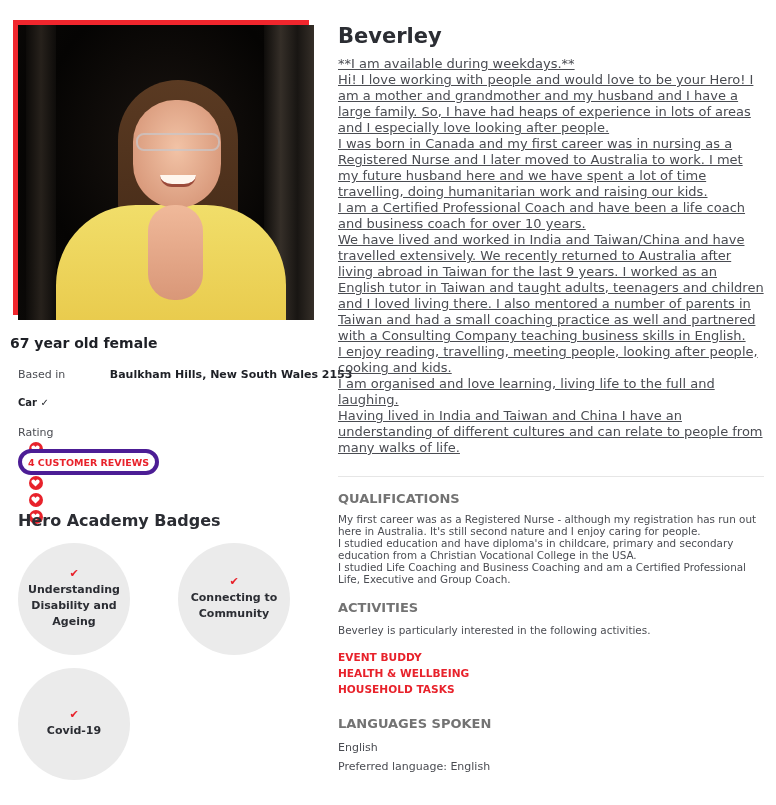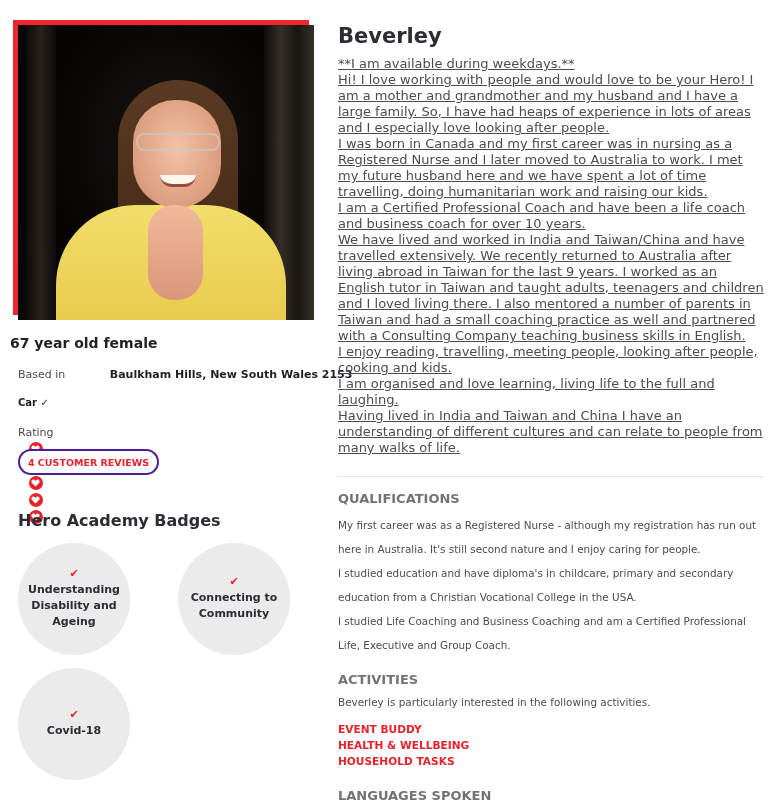--- a/index.html
+++ b/index.html
@@ -22,38 +22,38 @@
     .photo .hand { position:absolute; left:130px; top:180px; width:55px; height:95px; border-radius:26px; background: linear-gradient(180deg,#f0b99a,#d99778); }
 
     .age { position:absolute; left:10px; top:335px; font-size:14px; font-weight:bold; color:#1e2026; }
     .based { position:absolute; left:18px; top:368px; font-size:11px; color:#4a4c52; }
     .based b { color:#1e2026;padding-left:41px; }
     .car { position:absolute; left:18px; top:397px; font-size:10px; font-weight:bold; color:#1e2026; }
     .rating { position:absolute; left:18px; top:426px; font-size:11px; color:#4a4c52; display:flex; align-items:center; gap:3px;flex-direction:column; }
     .heart-dot { width:14px; height:14px; border-radius:50%; background:#e8222b; display:inline-flex; align-items:center; justify-content:center; }
     .heart-dot svg { width:9px; height:8px; }
     .reviews-btn {
-      position:absolute; left:18px; top:449px; width:141px; height:26px; border:2px solid #4c1d95; border-radius:14px;
+      position:absolute; left:18px; top:449px; width:141px; height:26px; border:4px solid #4c1d95; border-radius:14px;
       color:#e8222b; font-size:9.5px; font-weight:bold; display:flex; align-items:center; justify-content:center; background:#fff; cursor:pointer;
     }
     .badges-title { position:absolute; left:18px; top:511px; font-size:16px; font-weight:bold; color:#2b2d33; }
     .badge {
       position:absolute; width:112px; height:112px; border-radius:50%; background:#ebebeb;
       display:flex; flex-direction:column; align-items:center; justify-content:center; text-align:center;
       font-size:11px; font-weight:bold; color:#2b2d33; line-height:16px; padding:0 8px;
     }
     .badge .check { color:#e8222b; font-size:11px; line-height:11px; margin-bottom:3px; }
 
     
     .right { position:absolute; left:338px; top:22px; width:426px; }
     .name { font-size:21px; font-weight:bold; color:#2b2d33; line-height:28px; margin-bottom:6px; }
     .bio p { font-size:13px; line-height:16px; color:#4a4c52;text-decoration:underline; }
     .divider { height:1px; background:#e6e6e6; margin:20px 0 13px 0; }
     .section-title { font-size:13px; font-weight:bold; color:#737373; line-height:18px; margin-bottom:5px; }
-    .section-text p { font-size:10.4px; line-height:24px; color:#4a4c52; }
+    .section-text p { font-size:10.4px; line-height:12px; color:#4a4c52; }
     .activities-block { margin-top:14px; }
     .activities-intro { font-size:10.4px; line-height:16px; color:#4a4c52; margin-bottom:11px; }
     .activity-link { display:block; font-size:10.6px; font-weight:bold; color:#e8222b; line-height:16px; cursor:pointer; }
     .languages-block { margin-top:18px; }
     .lang-line { font-size:11px; line-height:19px; color:#4a4c52; }
   </style>
 </head>
 <body>
 
 <div class="photo-frame"></div>
@@ -113,21 +113,21 @@
 <div class="badge" style="left:18px; top:543px;">
   <span class="check">✔</span>
   <span>Understanding Disability and Ageing</span>
 </div>
 <div class="badge" style="left:178px; top:543px;">
   <span class="check">✔</span>
   <span>Connecting to Community</span>
 </div>
 <div class="badge" style="left:18px; top:668px;">
   <span class="check">✔</span>
-  <span>Covid-18</span>
+  <span>Covid-19</span>
 </div>
 
 <div class="right">
   <h1 class="name">Beverley</h1>
 
   <div class="bio">
     <p>**I am available during weekdays.**</p>
     <p>Hi! I love working with people and would love to be your Hero! I am a mother and grandmother and my husband and I have a large family. So, I have had heaps of experience in lots of areas and I especially love looking after people.</p>
     <p>I was born in Canada and my first career was in nursing as a Registered Nurse and I later moved to Australia to work. I met my future husband here and we have spent a lot of time travelling, doing humanitarian work and raising our kids.</p>
     <p>I am a Certified Professional Coach and have been a life coach and business coach for over 10 years.</p>

